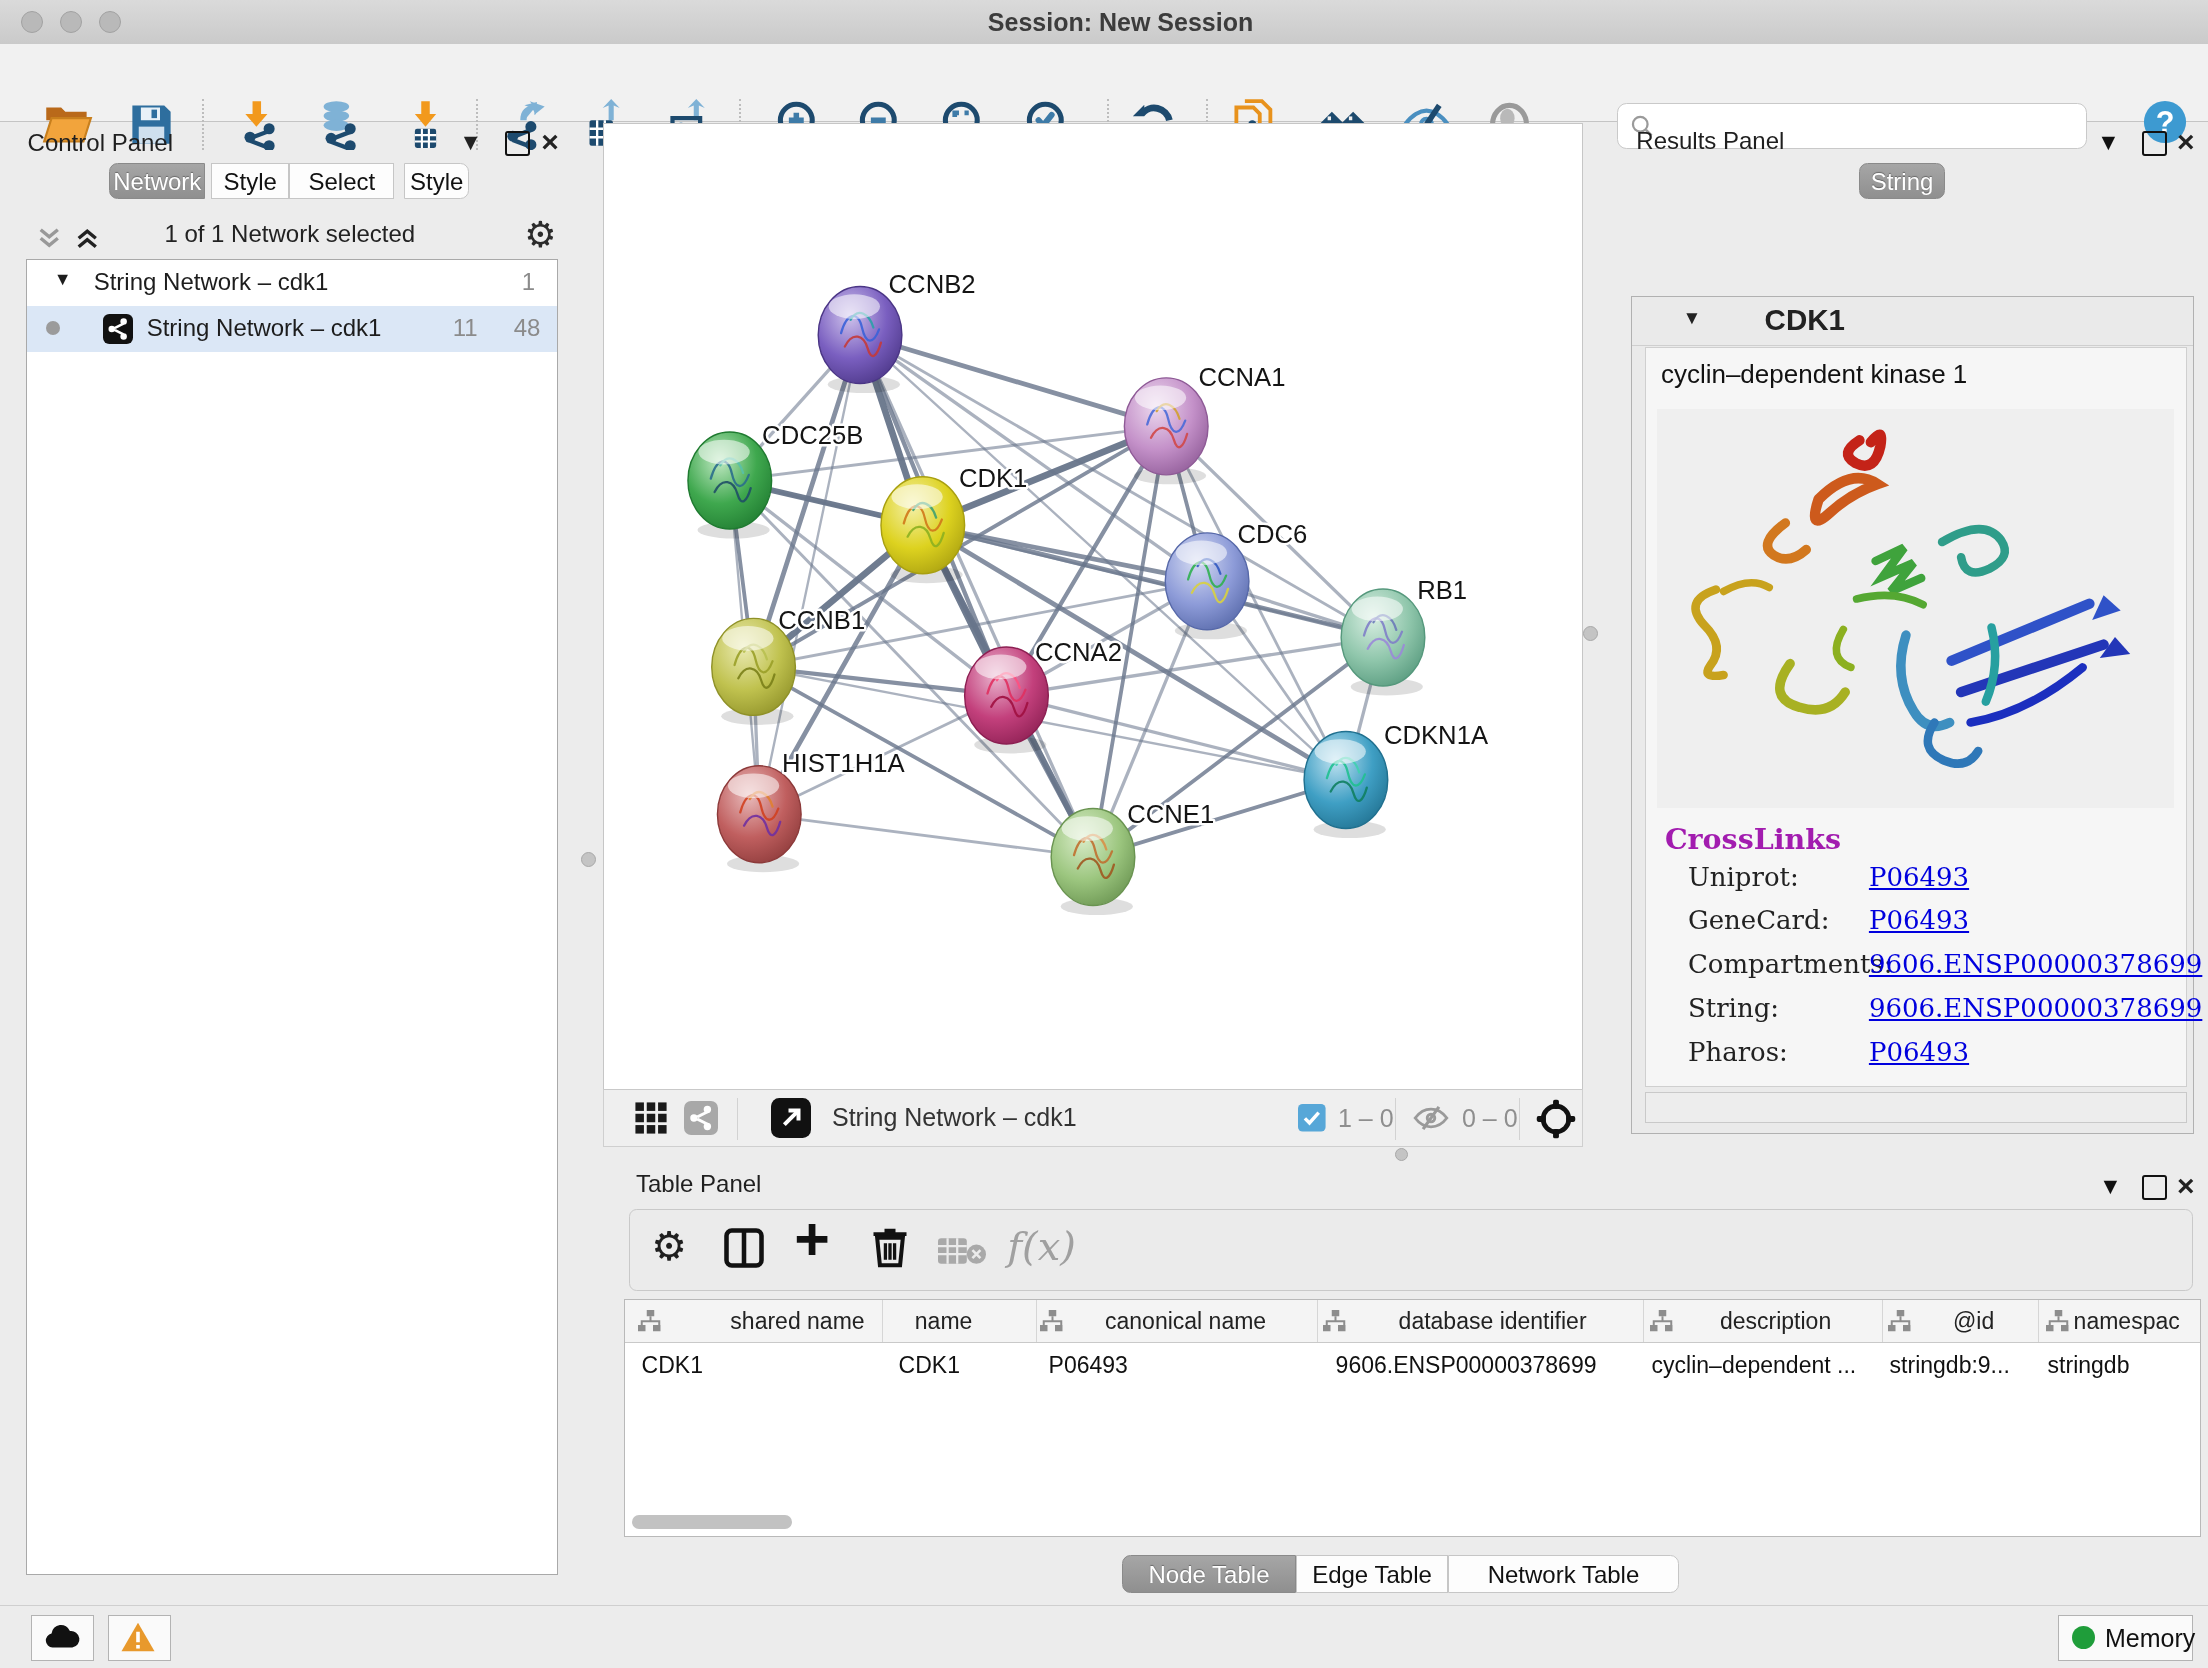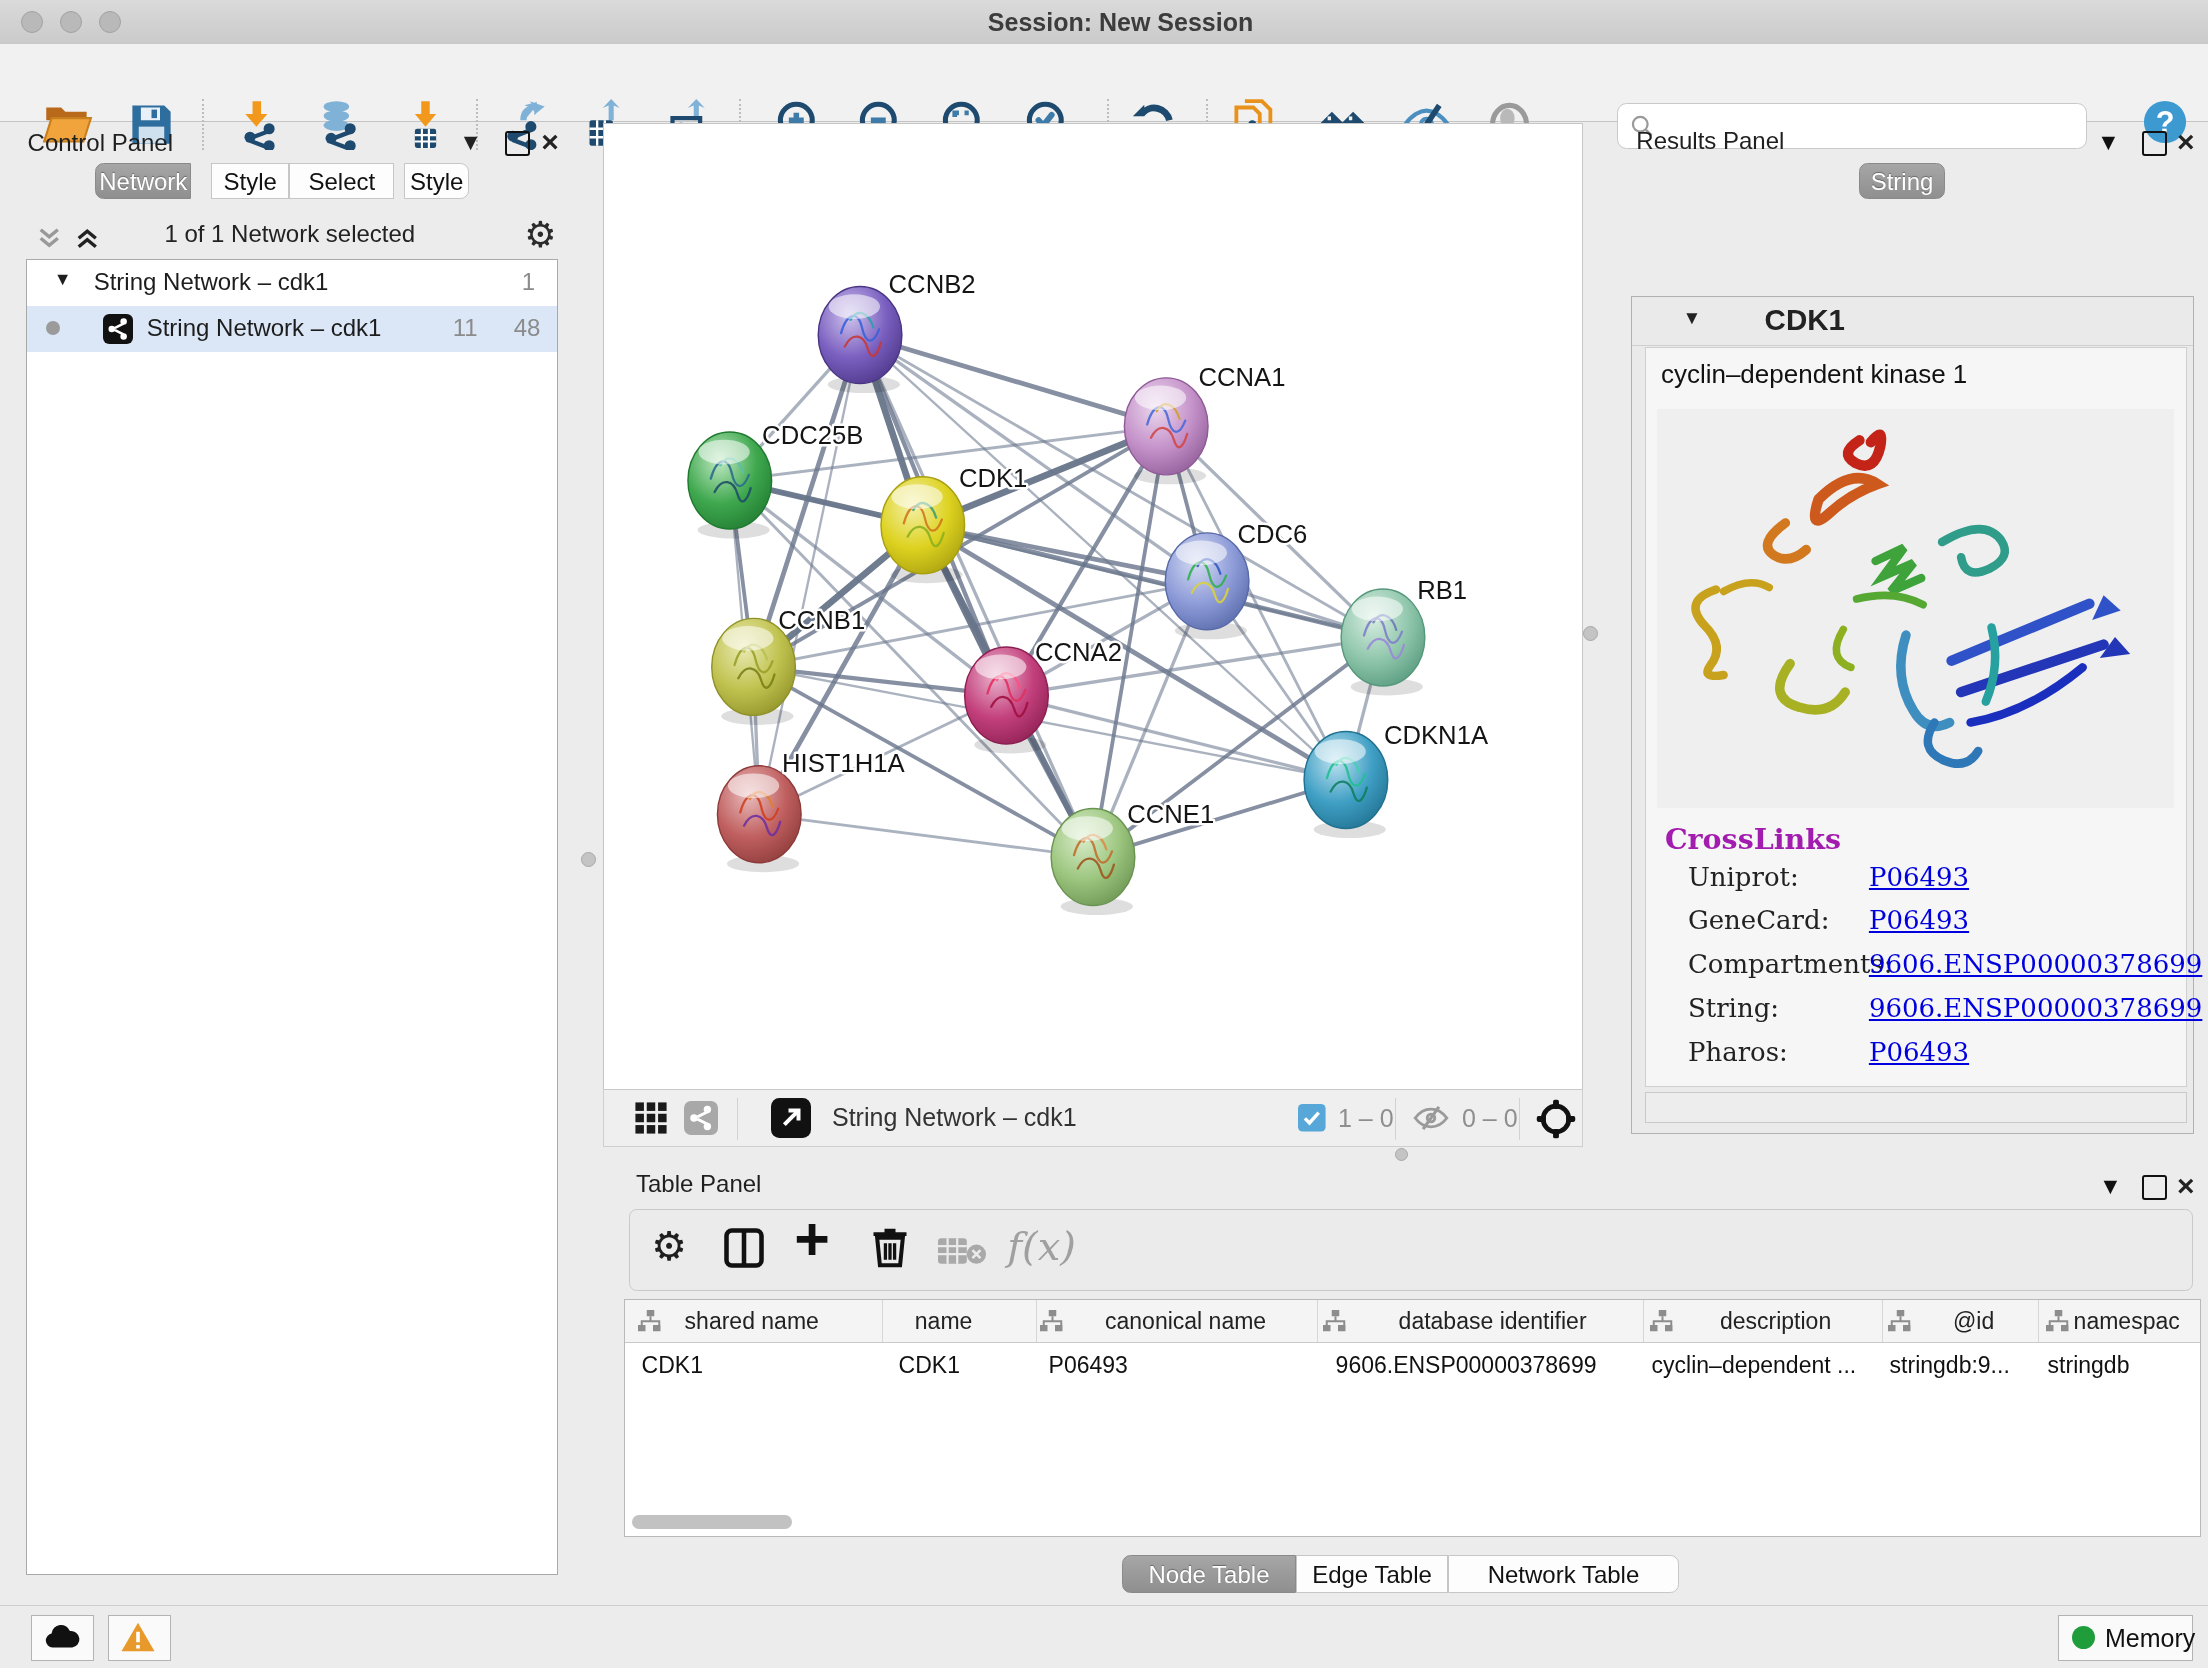--- a/index.html
+++ b/index.html
@@ -238,21 +238,21 @@
         </svg>
     </div>
   </div>
 
   <div class="p" style="left:14.3px;top:123px;width:550px;height:1456px">
     <div class="p panel-title" style="left:13.3px;top:5.7px">Control Panel</div>
     <div class="p wicon" style="left:445px;top:7.6px;color:#222">▼</div>
     <div class="p sq-icon" style="left:491px;top:7.6px"></div>
     <div class="p" style="left:527px;top:1.9px;font-size:30px;font-weight:bold">×</div>
 
-    <div class="p tab sel rl" style="left:81px;top:40px;width:96px">Network</div>
+    <div class="p tab sel rl" style="left:95px;top:40px;width:96px">Network</div>
     <div class="p tab" style="left:197px;top:40px;width:78px">Style</div>
     <div class="p tab" style="left:275px;top:40px;width:105px">Select</div>
     <div class="p tab rr" style="left:390px;top:40px;width:65px">Style</div>
 
     <svg class="p" style="left:21px;top:101px" width="28.5" height="28.5" viewBox="0 0 20 20">
         <g fill="none" stroke="#999" stroke-width="2.4">
           <path d="M4 4l6 5 6-5M4 10l6 5 6-5"></path>
         </g>
       </svg>
     <svg class="p" style="left:59px;top:101px" width="28.5" height="28.5" viewBox="0 0 20 20">
@@ -655,21 +655,21 @@
       <svg class="p hier" style="left:13.3px;top:9.5px" width="25" height="25" viewBox="0 0 20 20">
           <g fill="#8d8d8d">
             <rect x="7" y="0" width="6" height="5"></rect>
             <rect x="0" y="12" width="6" height="5"></rect>
             <rect x="12" y="12" width="6" height="5"></rect>
           </g>
           <g stroke="#8d8d8d" stroke-width="1.6" fill="none">
             <path d="M10 5v4M3 12V9h14v3"></path>
           </g>
         </svg>
-      <div class="p th" style="left:60px;top:7.6px;width:190px;text-align:left">shared name</div>
+      <div class="p th" style="left:50px;top:7.6px;width:190px;text-align:right">shared name</div>
       <div class="p th" style="left:243px;top:7.6px;width:152px;text-align:center">name</div>
       <svg class="p hier" style="left:415px;top:9.5px" width="25" height="25" viewBox="0 0 20 20">
           <g fill="#8d8d8d">
             <rect x="7" y="0" width="6" height="5"></rect>
             <rect x="0" y="12" width="6" height="5"></rect>
             <rect x="12" y="12" width="6" height="5"></rect>
           </g>
           <g stroke="#8d8d8d" stroke-width="1.6" fill="none">
             <path d="M10 5v4M3 12V9h14v3"></path>
           </g>

